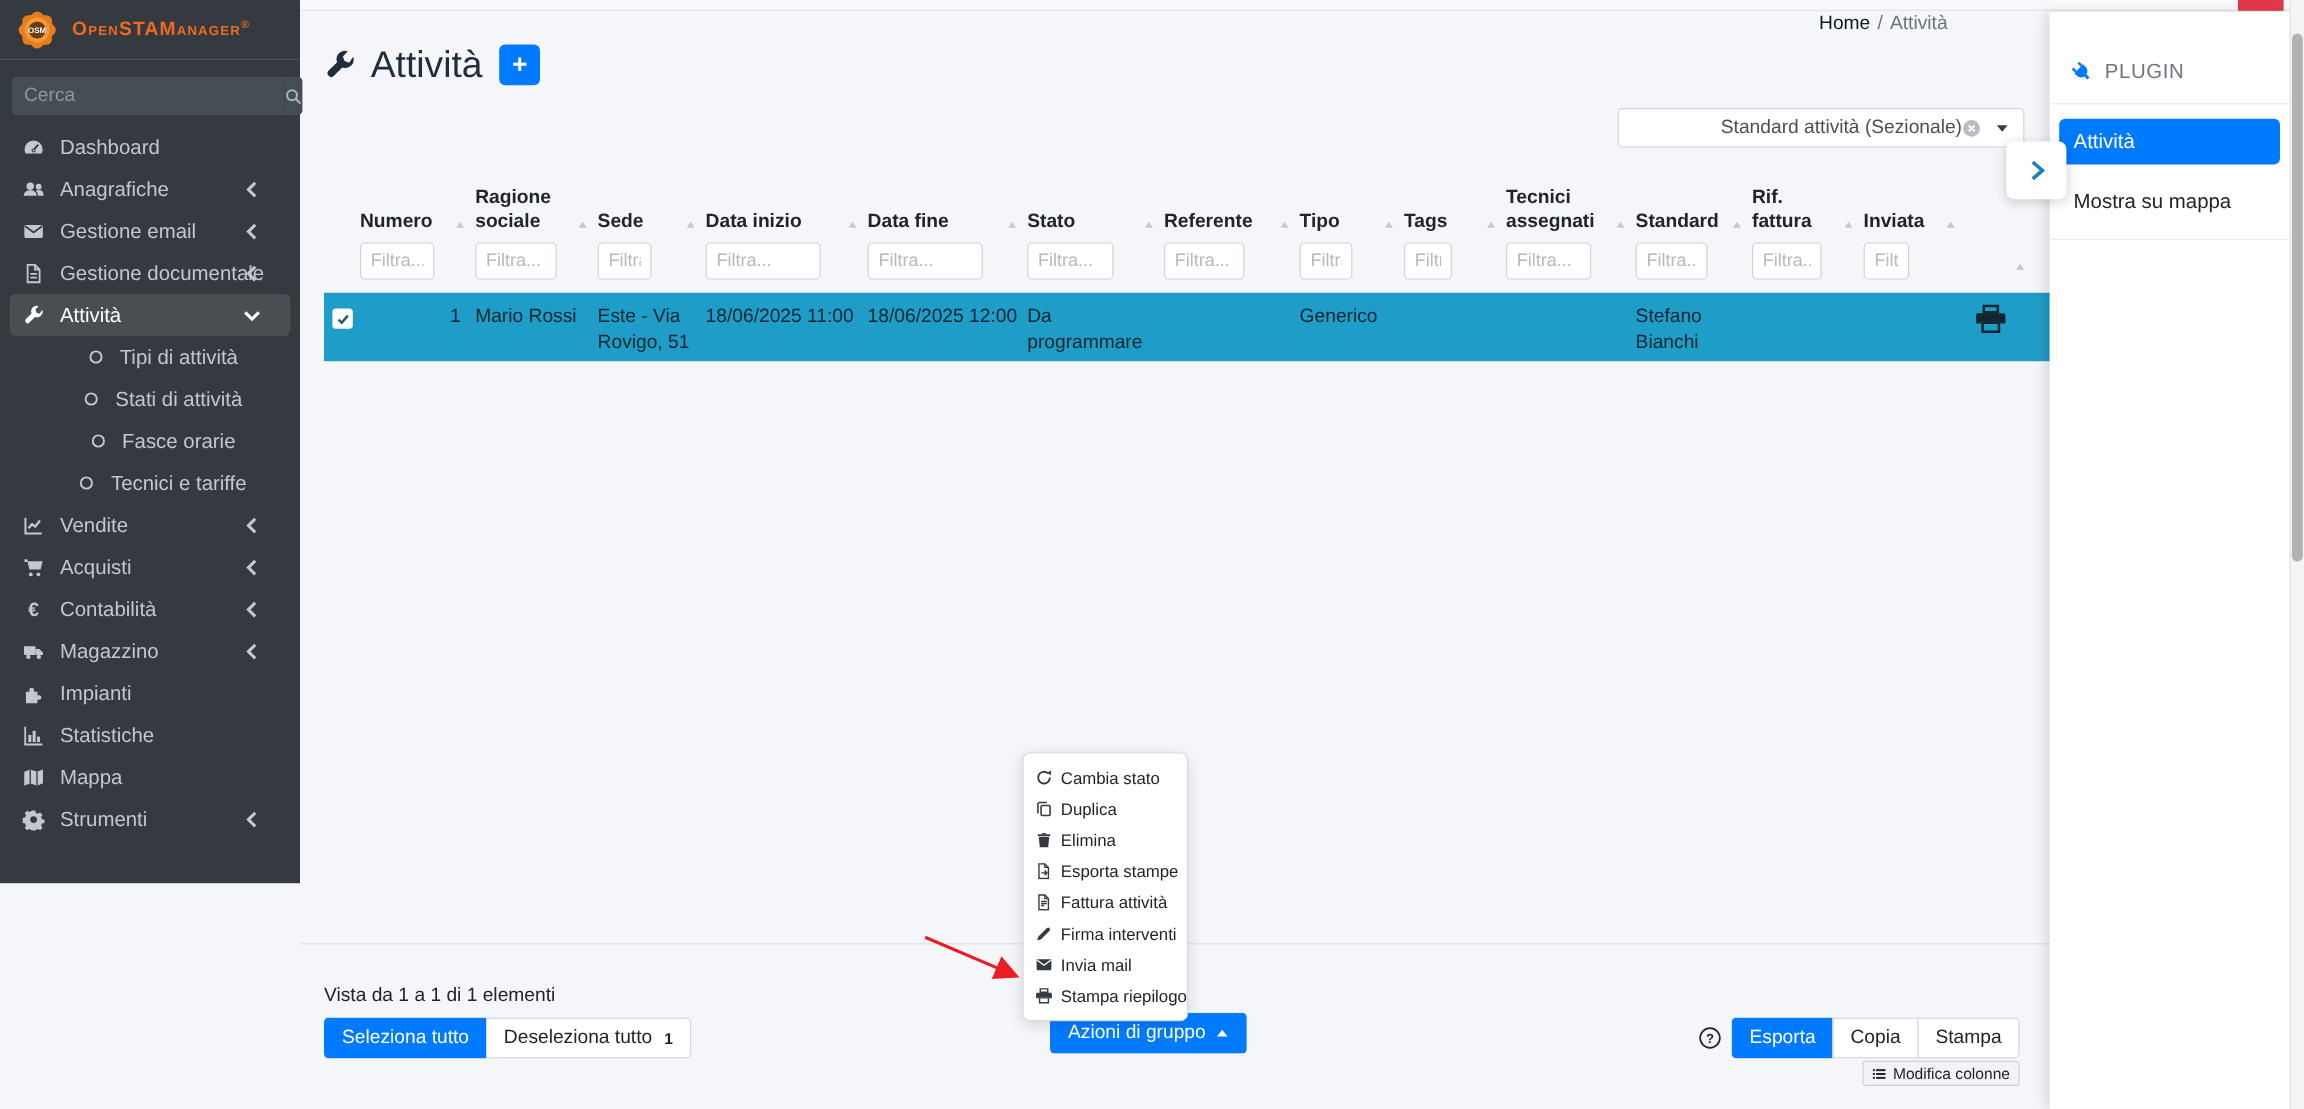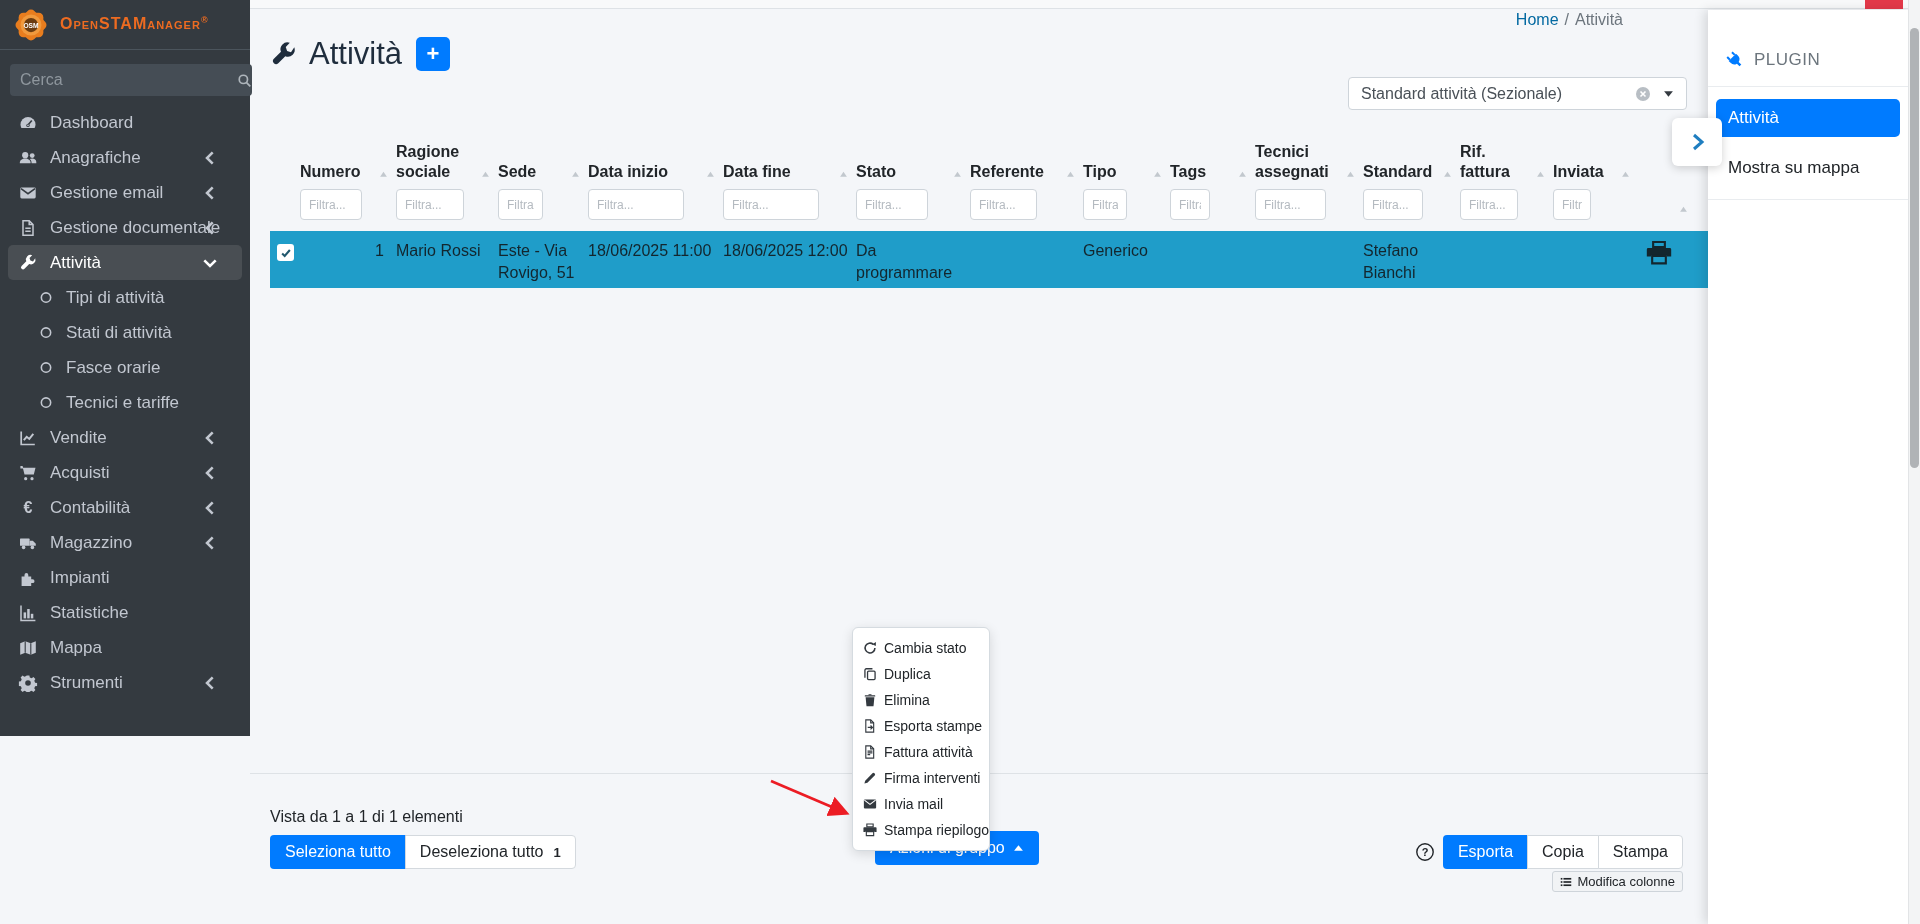--- a/index.html
+++ b/index.html
@@ -19,53 +19,53 @@
   .user-name{ color:#c2c7d0; font-size:18px; }
   .sidebar-search{ display:flex; margin:14px 10px 4px; }
   .search-input{ flex:1; background:#454d55; border:0; border-radius:4px 0 0 4px; height:32px; padding:16px 10px; color:#e9ecef; font-size:16px; outline:none; }
   .search-input::placeholder{ color:#8f979e; }
   .search-btn{ width:36px; height:32px; background:#454d55; border:0; border-radius:0 4px 4px 0; color:#aeb5bb; display:flex; align-items:center; justify-content:center; cursor:pointer; }
   .search-btn .icon{ width:15px; height:15px; }
   .nav{ padding:5px 8px; }
   .nav-item{ display:flex; align-items:center; height:35px; padding:0 10px; color:#c2c7d0; font-size:17px; border-radius:5px; cursor:pointer; position:relative; }
   .nav-item .icon{ width:20px; height:18px; margin-right:12px; }
   .nav-item.active{ background:#494e53; color:#fff; }
-  .nav-item.sub{ padding-left:30px; }
+  .nav-item.sub{ padding-left:30px;justify-content:center; }
   .nav-item.sub .icon{ width:16px; height:15px; }
   .nav-chev{ position:absolute; right:10px; width:13px; height:13px; }
 
   
   .topstrip{ position:absolute; left:250px; right:0; top:0; height:9px; background:#f8f9fa; border-bottom:1px solid #dee2e6; z-index:34; }
   .red-btn{ position:absolute; right:17px; top:0; width:38px; height:9px; background:#e3394a; cursor:pointer; }
 
   
   .main{ position:absolute; left:250px; right:0; top:0; height:924px; background:#f4f6f9; }
   .page-header{ padding:36px 20px 0; position:relative; }
   .title-row{ display:flex; align-items:center; }
   .title-icon{ width:27px; height:27px; color:#1f2d3d; }
   .page-title{ font-size:31px; font-weight:500; color:#1f2d3d; margin-left:12px; }
   .add-btn{ margin-left:14px; width:34px; height:34px; background:#007bff; border:0; border-radius:5px; color:#fff; font-size:22px; font-weight:bold; display:flex; align-items:center; justify-content:center; cursor:pointer; }
   .breadcrumb{ position:absolute; top:11px; right:297px; font-size:16px; color:#6c757d; }
-  .breadcrumb .home{ color:#0369a1; cursor:pointer; text-decoration:none; }
+  .breadcrumb .home{ color:#0f172a; cursor:pointer; text-decoration:none; }
   .breadcrumb .sep{ margin:0 6px; color:#6c757d; }
-  .select-row{ display:flex; justify-content:flex-end; padding-right:233px; margin-top:5px; }
+  .select-row{ display:flex; justify-content:flex-end; padding-right:233px; margin-top:18px;text-align:right; }
   .select-box{ width:339px; height:33px; background:#fff; border:1px solid #ced4da; border-radius:4px; display:flex; align-items:center; padding:0 12px; font-size:16px; color:#495057; cursor:pointer; }
   .select-box .val{ flex:1; white-space:nowrap; overflow:hidden; }
   .clear-ic{ width:16px; height:16px; }
   .sel-caret{ width:11px; height:11px; margin-left:12px; }
   .panel-toggle{ position:absolute; top:118px; right:198px; width:50px; height:48px; background:#fff; border-radius:6px; box-shadow:0 2px 10px rgba(0,0,0,.18); display:flex; align-items:center; justify-content:center; cursor:pointer; z-index:40; }
   .panel-toggle .icon{ width:20px; height:20px; }
 
   
   .table{ margin:26px 20px 0; }
   .thead{ display:flex; }
   .th{ display:flex; flex-direction:column; }
   .th-top{ display:flex; align-items:flex-end; justify-content:space-between; min-height:46px; font-weight:bold; font-size:16px; line-height:1.25; color:#212529; padding-right:8px; cursor:pointer; }
   .sort{ width:9px; height:9px; margin:0 0 3px 6px; }
-  .f{ height:31px; border:1px solid #ced4da; border-radius:4px; margin-top:7px; padding:0 8px; font-size:12px; color:#495057; background:#fff; outline:none; }
+  .f{ height:31px; border:1px solid #ced4da; border-radius:4px; margin-top:7px; padding:0 8px; font-size:15px; color:#495057; background:#fff; outline:none; }
   .f::placeholder{ color:#b4bac0; }
   .c0{width:30px}.c1{width:96px}.c2{width:102px}.c3{width:90px}.c4{width:135px}.c5{width:133px}
   .c6{width:114px}.c7{width:113px}.c8{width:87px}.c9{width:85px}.c10{width:108px}.c11{width:97px}
   .c12{width:93px}.c13{width:85px}.c14{width:50px; }
   .c1 .f{width:62px}.c2 .f{width:68px}.c3 .f{width:45px}.c4 .f{width:96px}.c5 .f{width:96px}
   .c6 .f{width:72px}.c7 .f{width:67px}.c8 .f{width:44px}.c9 .f{width:40px}.c10 .f{width:71px}
   .c11 .f{width:60px}.c12 .f{width:58px}.c13 .f{width:38px}
   .th-last{ align-items:flex-end; justify-content:flex-end; display:flex; flex-direction:row; padding-bottom:3px; }
   .trow{ display:flex; background:#1f9dc9; margin-top:11px; height:57px; padding-top:9px; cursor:pointer; }
   .td{ font-size:16px; color:#13262e; line-height:1.35; padding-right:8px; }

